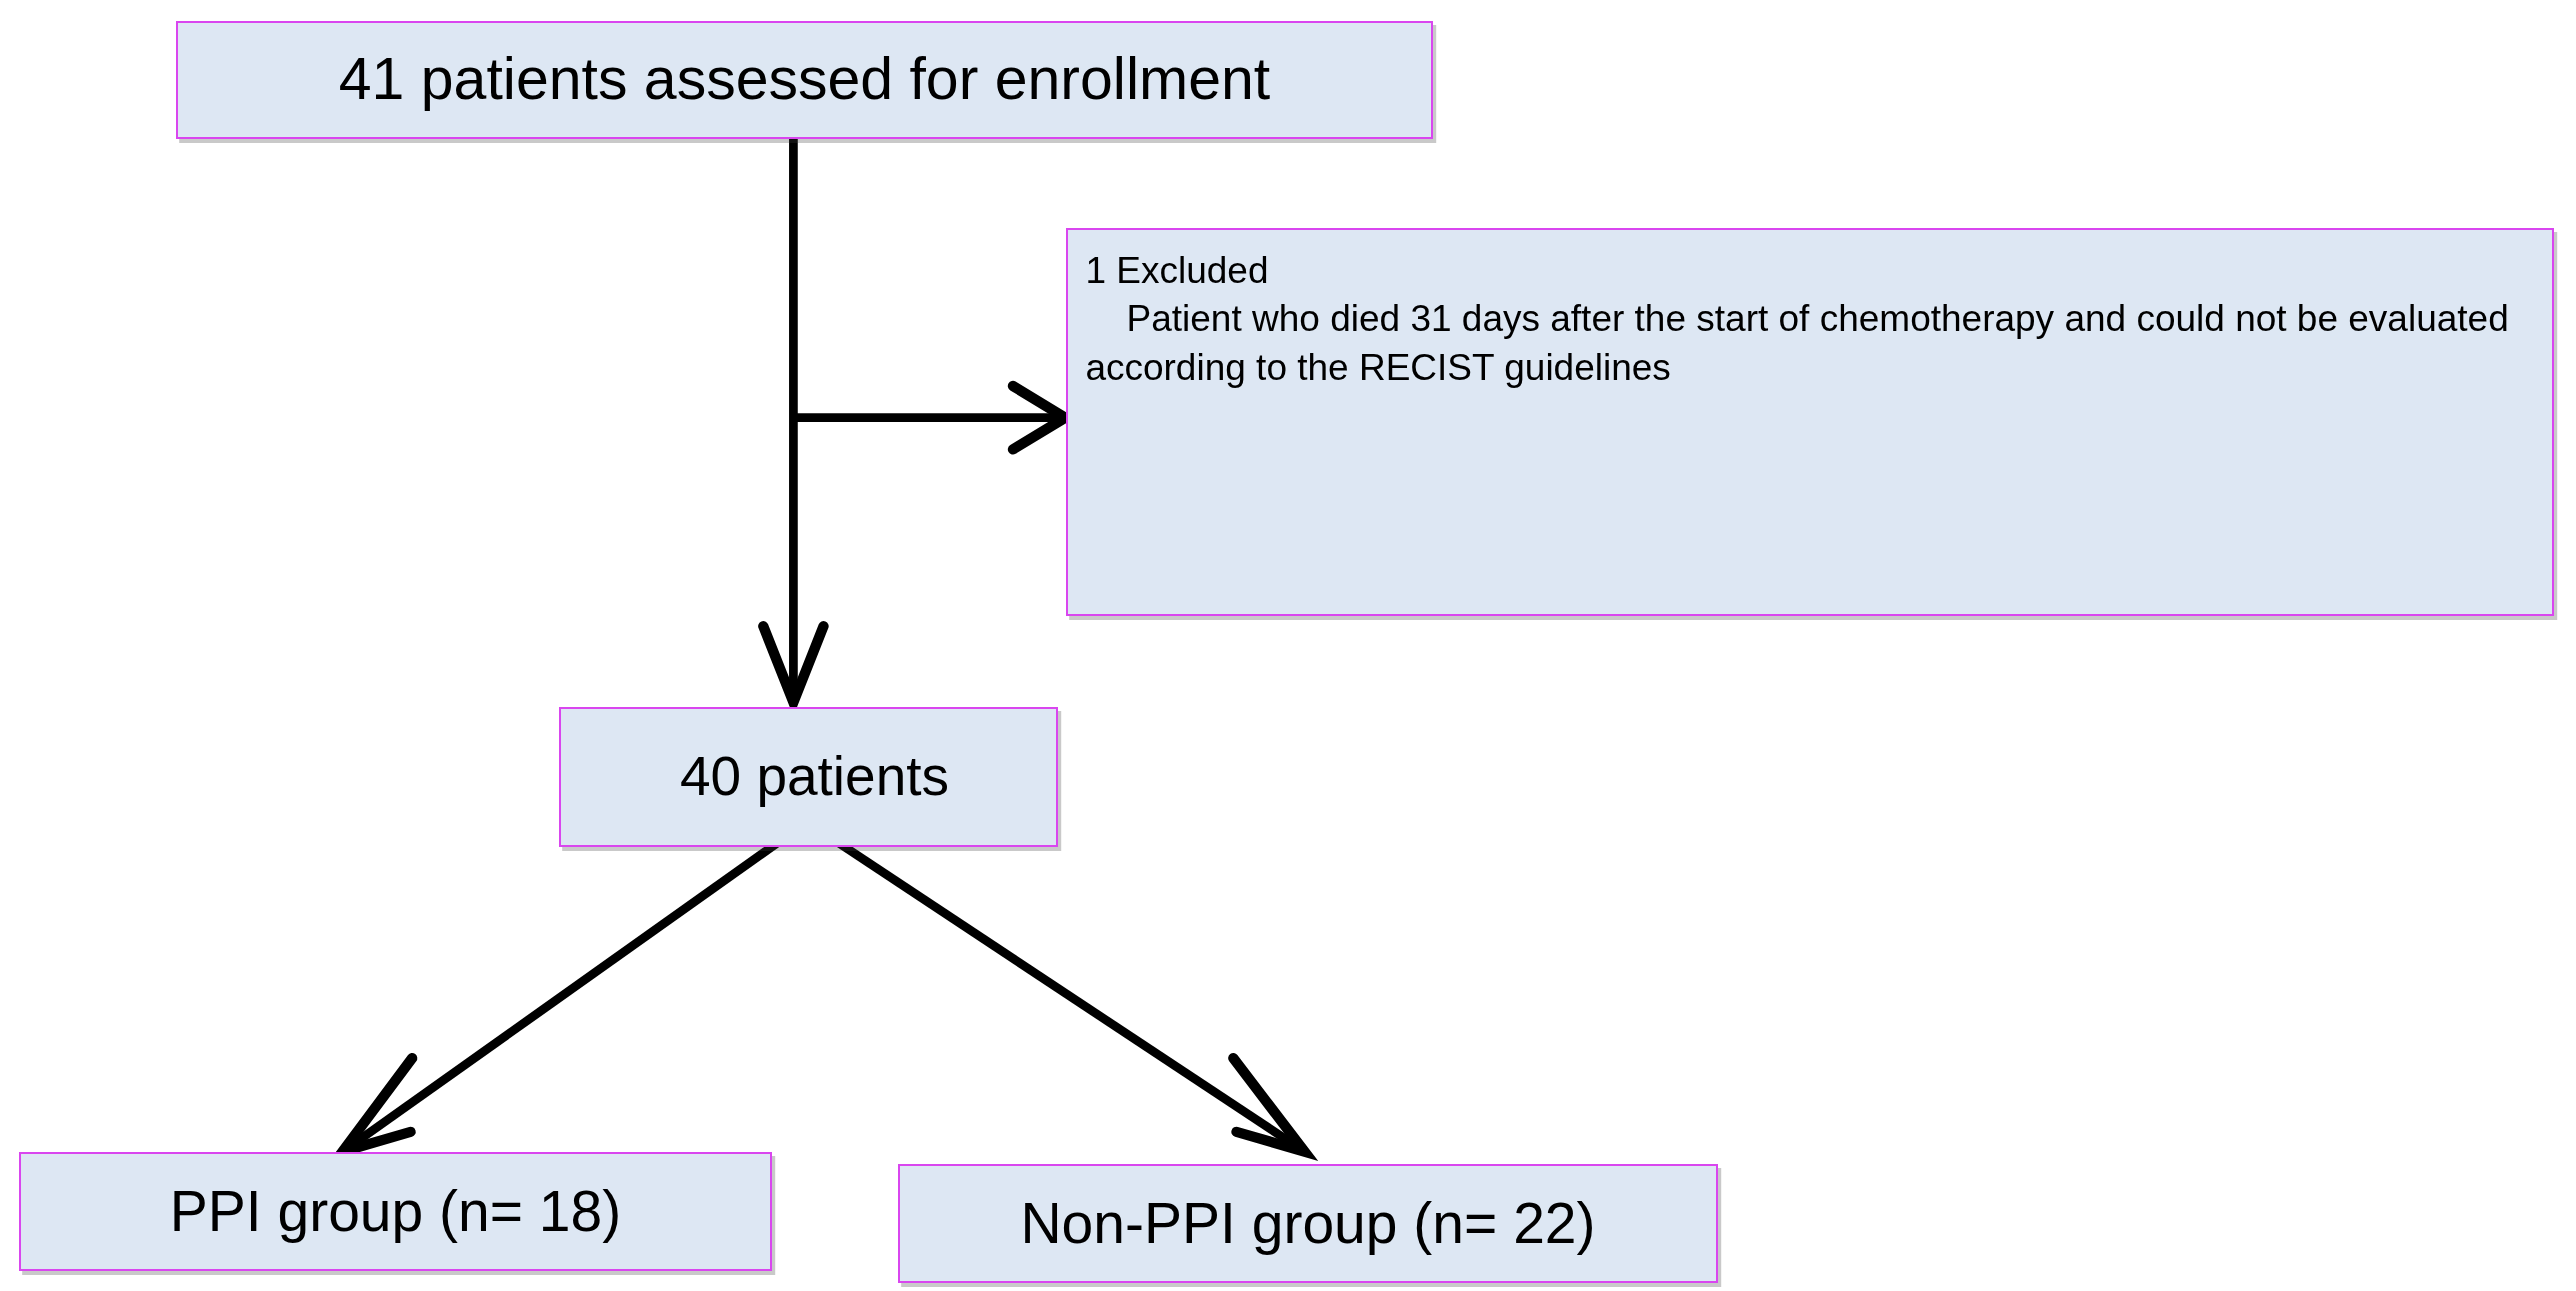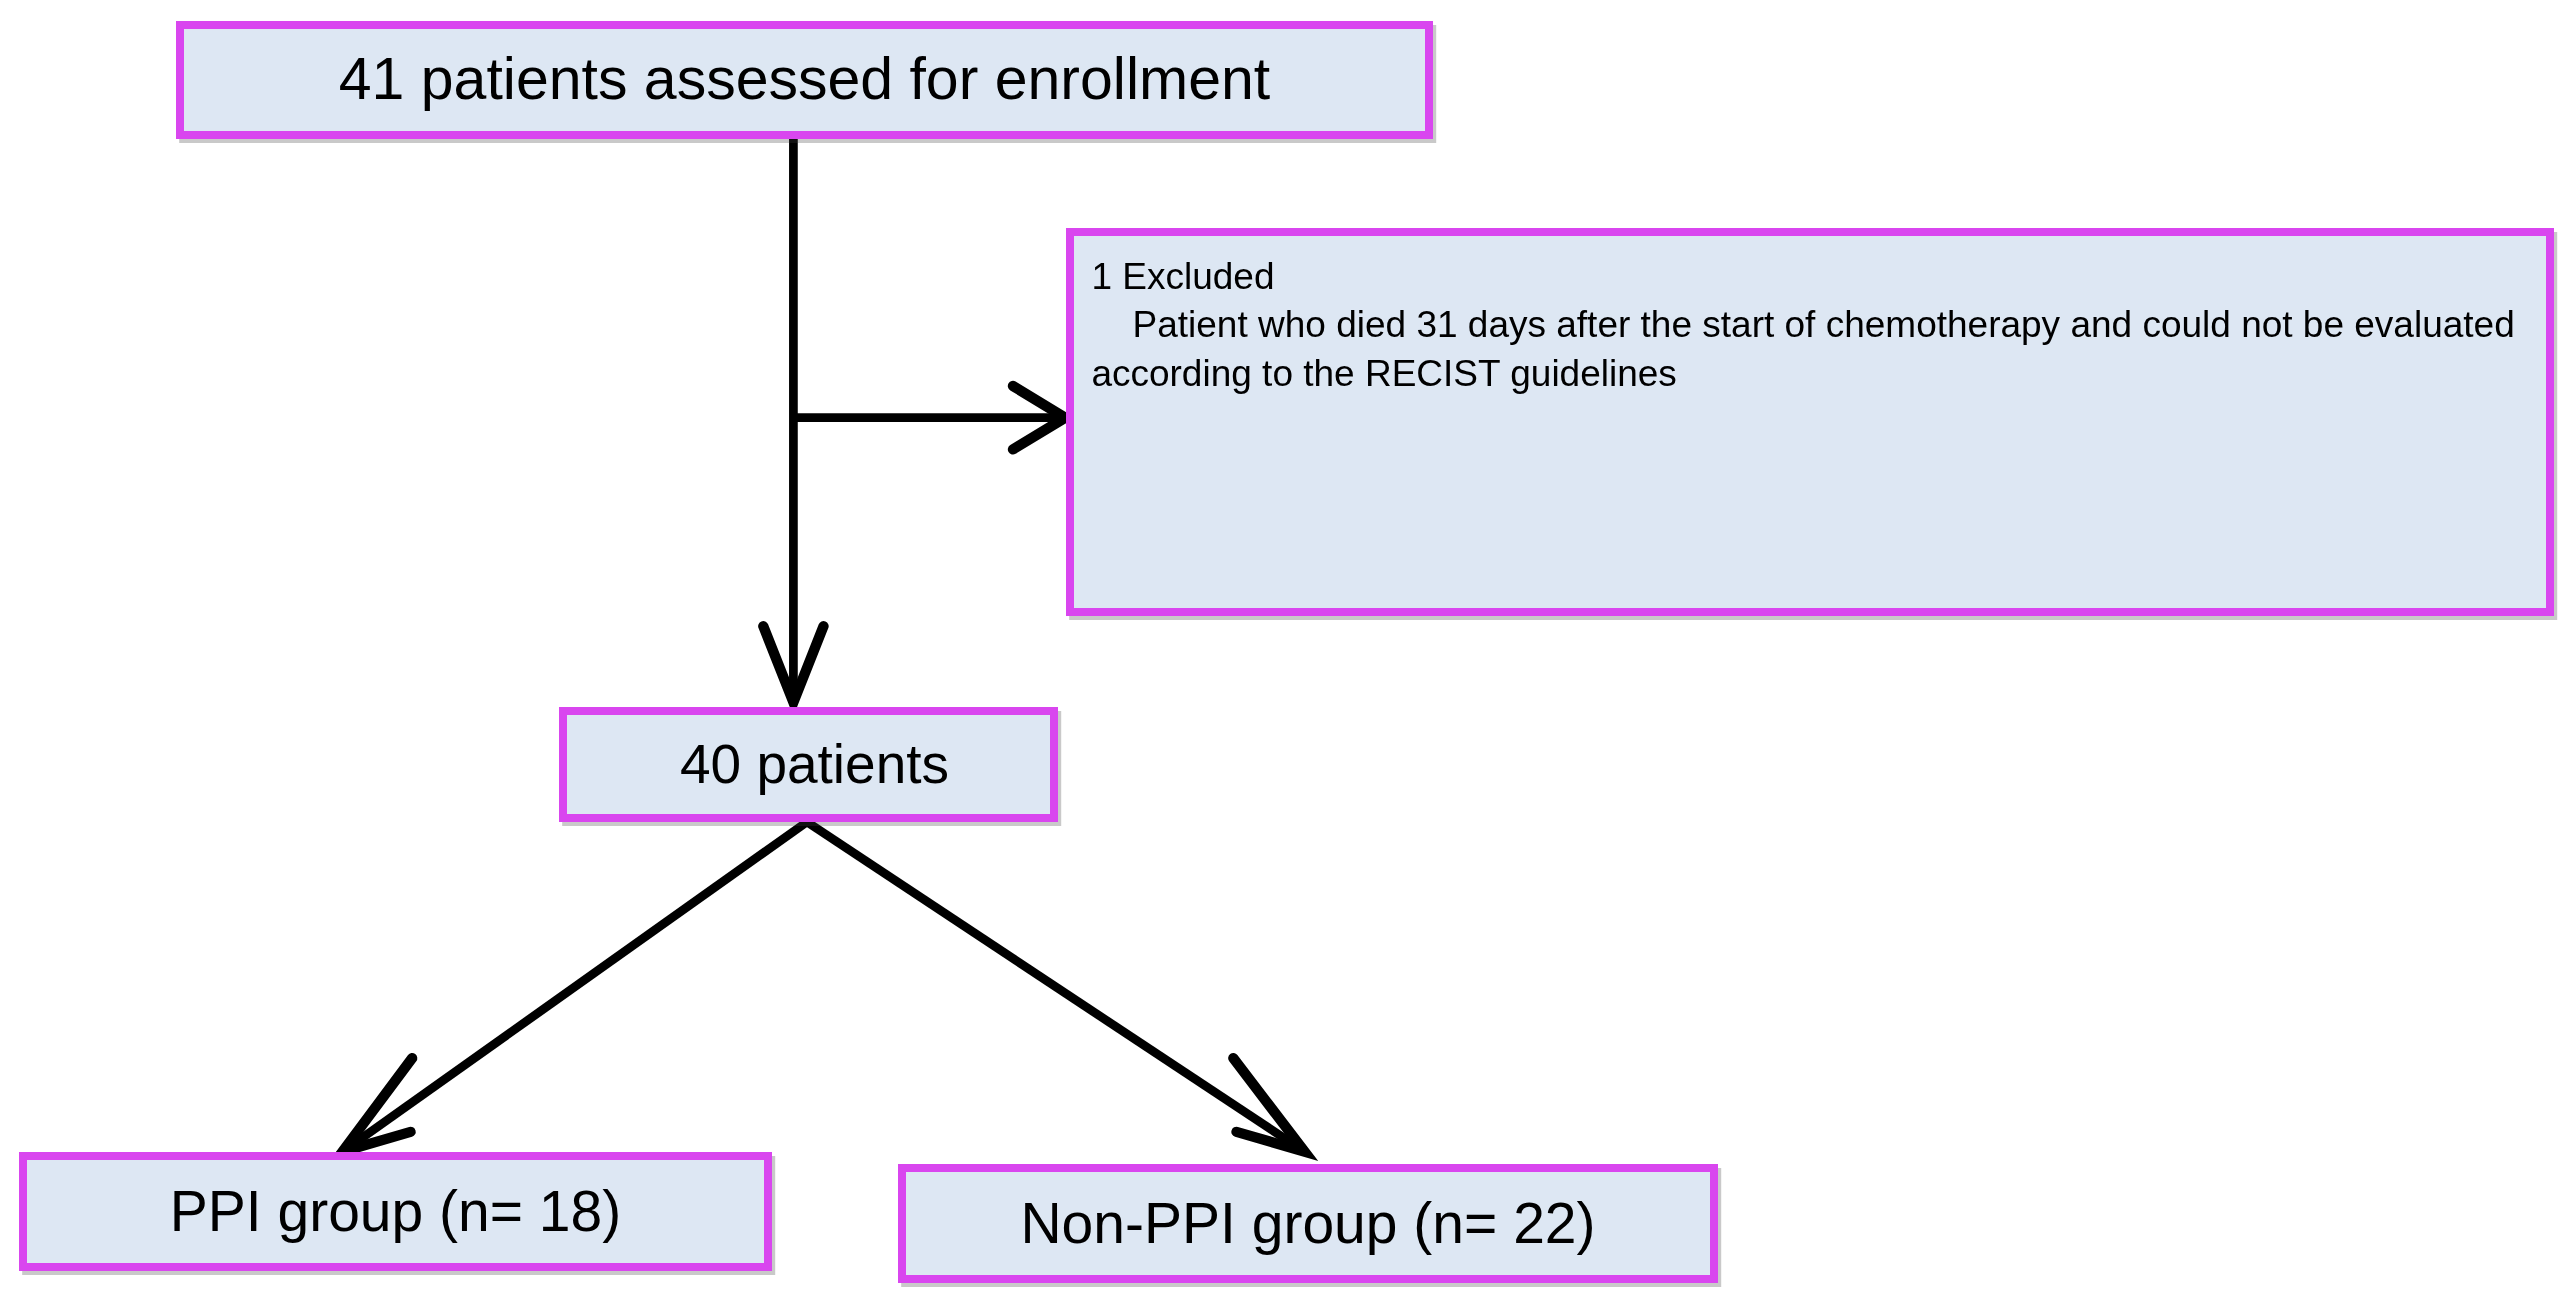--- a/index.html
+++ b/index.html
@@ -21,21 +21,21 @@
     left: 0;
     top: 0;
     width: 2576px;
     height: 1292px;
     pointer-events: none;
   }
   .node {
     position: absolute;
     box-sizing: border-box;
     background: #dde7f3;
-    border: 8px solid #d946ef;
+    border: 2px solid #d946ef;
     box-shadow: 3.2px 4px 0 rgba(60,60,60,0.28);
     color: #000000;
     line-height: 1.27;
     z-index: 2;
   }
   .node-center {
     display: flex;
     align-items: center;
     justify-content: center;
     text-align: center;
@@ -57,21 +57,21 @@
   }
   #node-excluded {
     left: 1066px; top: 228px;
     width: 1488px; height: 388px;
     font-size: 37px;
     padding: 17.4px 12.7px 0 17.4px;
   }
   #node-excluded .node-text { line-height: 1.30; }
   #node-forty {
     left: 559px;  top: 707px;
-    width: 499px; height: 115px;
+    width: 499px; height: 140px;
     font-size: 55px;
     padding-left: 12px;
   }
   #node-ppi {
     left: 19px;   top: 1152px;
     width: 753px; height: 119px;
     font-size: 57px;
   }
   #node-nonppi {
     left: 898px; top: 1164px;

